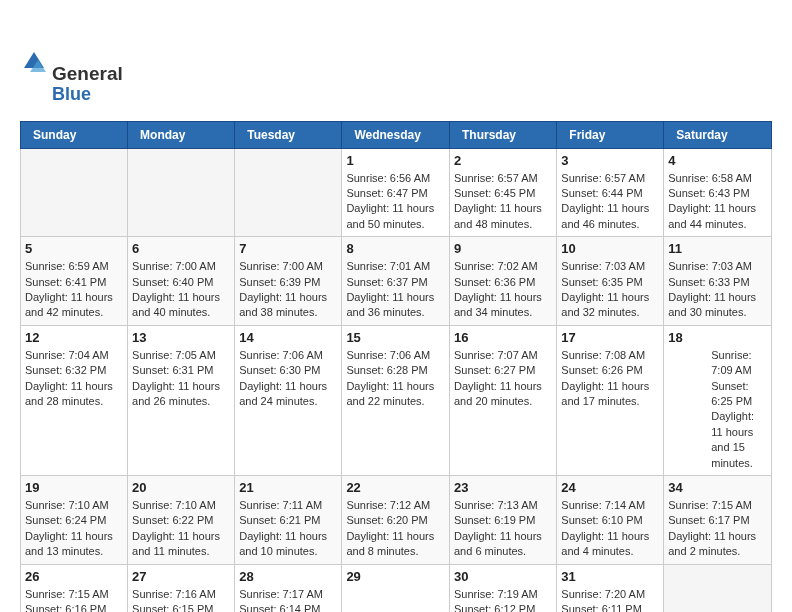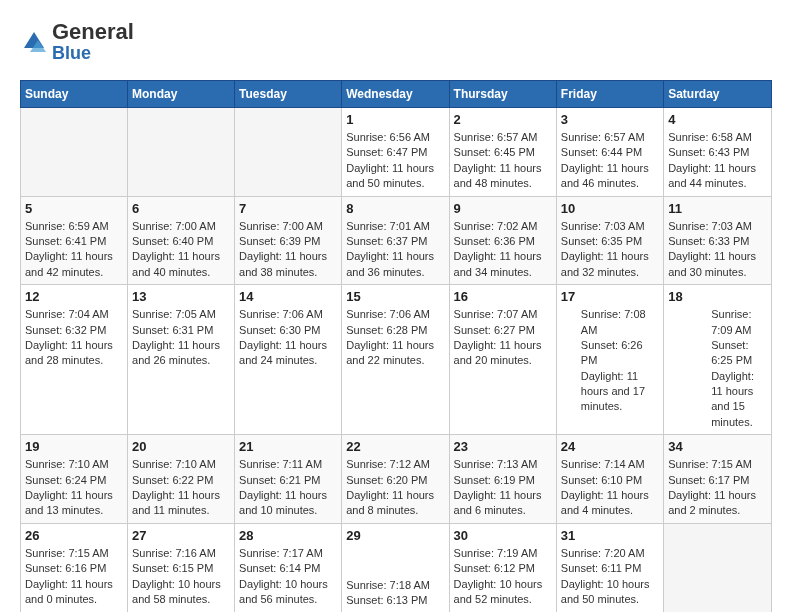--- a/index.html
+++ b/index.html
@@ -19,23 +19,24 @@
     .logo {
       display: flex;
       align-items: center;
     }
     .logo-text {
       display: flex;
       flex-direction: column;
       line-height: 1.1;
     }
     .logo-general {
-      font-size: 22px;
+      font-size: 19px;
       font-weight: bold;
       color: #333;
+      margin-top: 44px;
     }
     .logo-blue {
       font-size: 18px;
       font-weight: bold;
       color: #2b6cb0;
     }
     .logo-icon {
       width: 28px;
       height: 28px;
       margin-right: 4px;
@@ -53,21 +54,21 @@
       color: #555;
     }
     .calendar {
       width: 100%;
       border-collapse: collapse;
       font-size: 11px;
     }
     .calendar thead th {
       background: #2b6cb0;
       color: #fff;
-      padding: 6px 4px;
+      padding: 6px 12px;
       text-align: left;
       font-size: 12px;
       font-weight: bold;
       border: 1px solid #1a4a8a;
     }
     .calendar tbody td {
       border: 1px solid #ccc;
       vertical-align: top;
       padding: 4px;
       width: 108px;
@@ -220,21 +221,21 @@
 Daylight: 11 hours and 22 minutes.</div>
         </td>
         <td>
           <div class="day-number">16</div>
           <div class="day-info" style="white-space: pre-line;">Sunrise: 7:07 AM
 Sunset: 6:27 PM
 Daylight: 11 hours and 20 minutes.</div>
         </td>
         <td>
           <div class="day-number">17</div>
-          <div class="day-info" style="white-space: pre-line; margin-left: 20px;">Sunrise: 7:08 AM
+          <div class="day-info" style="white-space: pre-line;">Sunrise: 7:08 AM
 Sunset: 6:26 PM
 Daylight: 11 hours and 17 minutes.</div>
         </td>
         <td>
           <div class="day-number">18</div>
           <div class="day-info" style="white-space: pre-line; margin-left: 43px;">Sunrise: 7:09 AM
 Sunset: 6:25 PM
 Daylight: 11 hours and 15 minutes.</div>
         </td>
       </tr>

